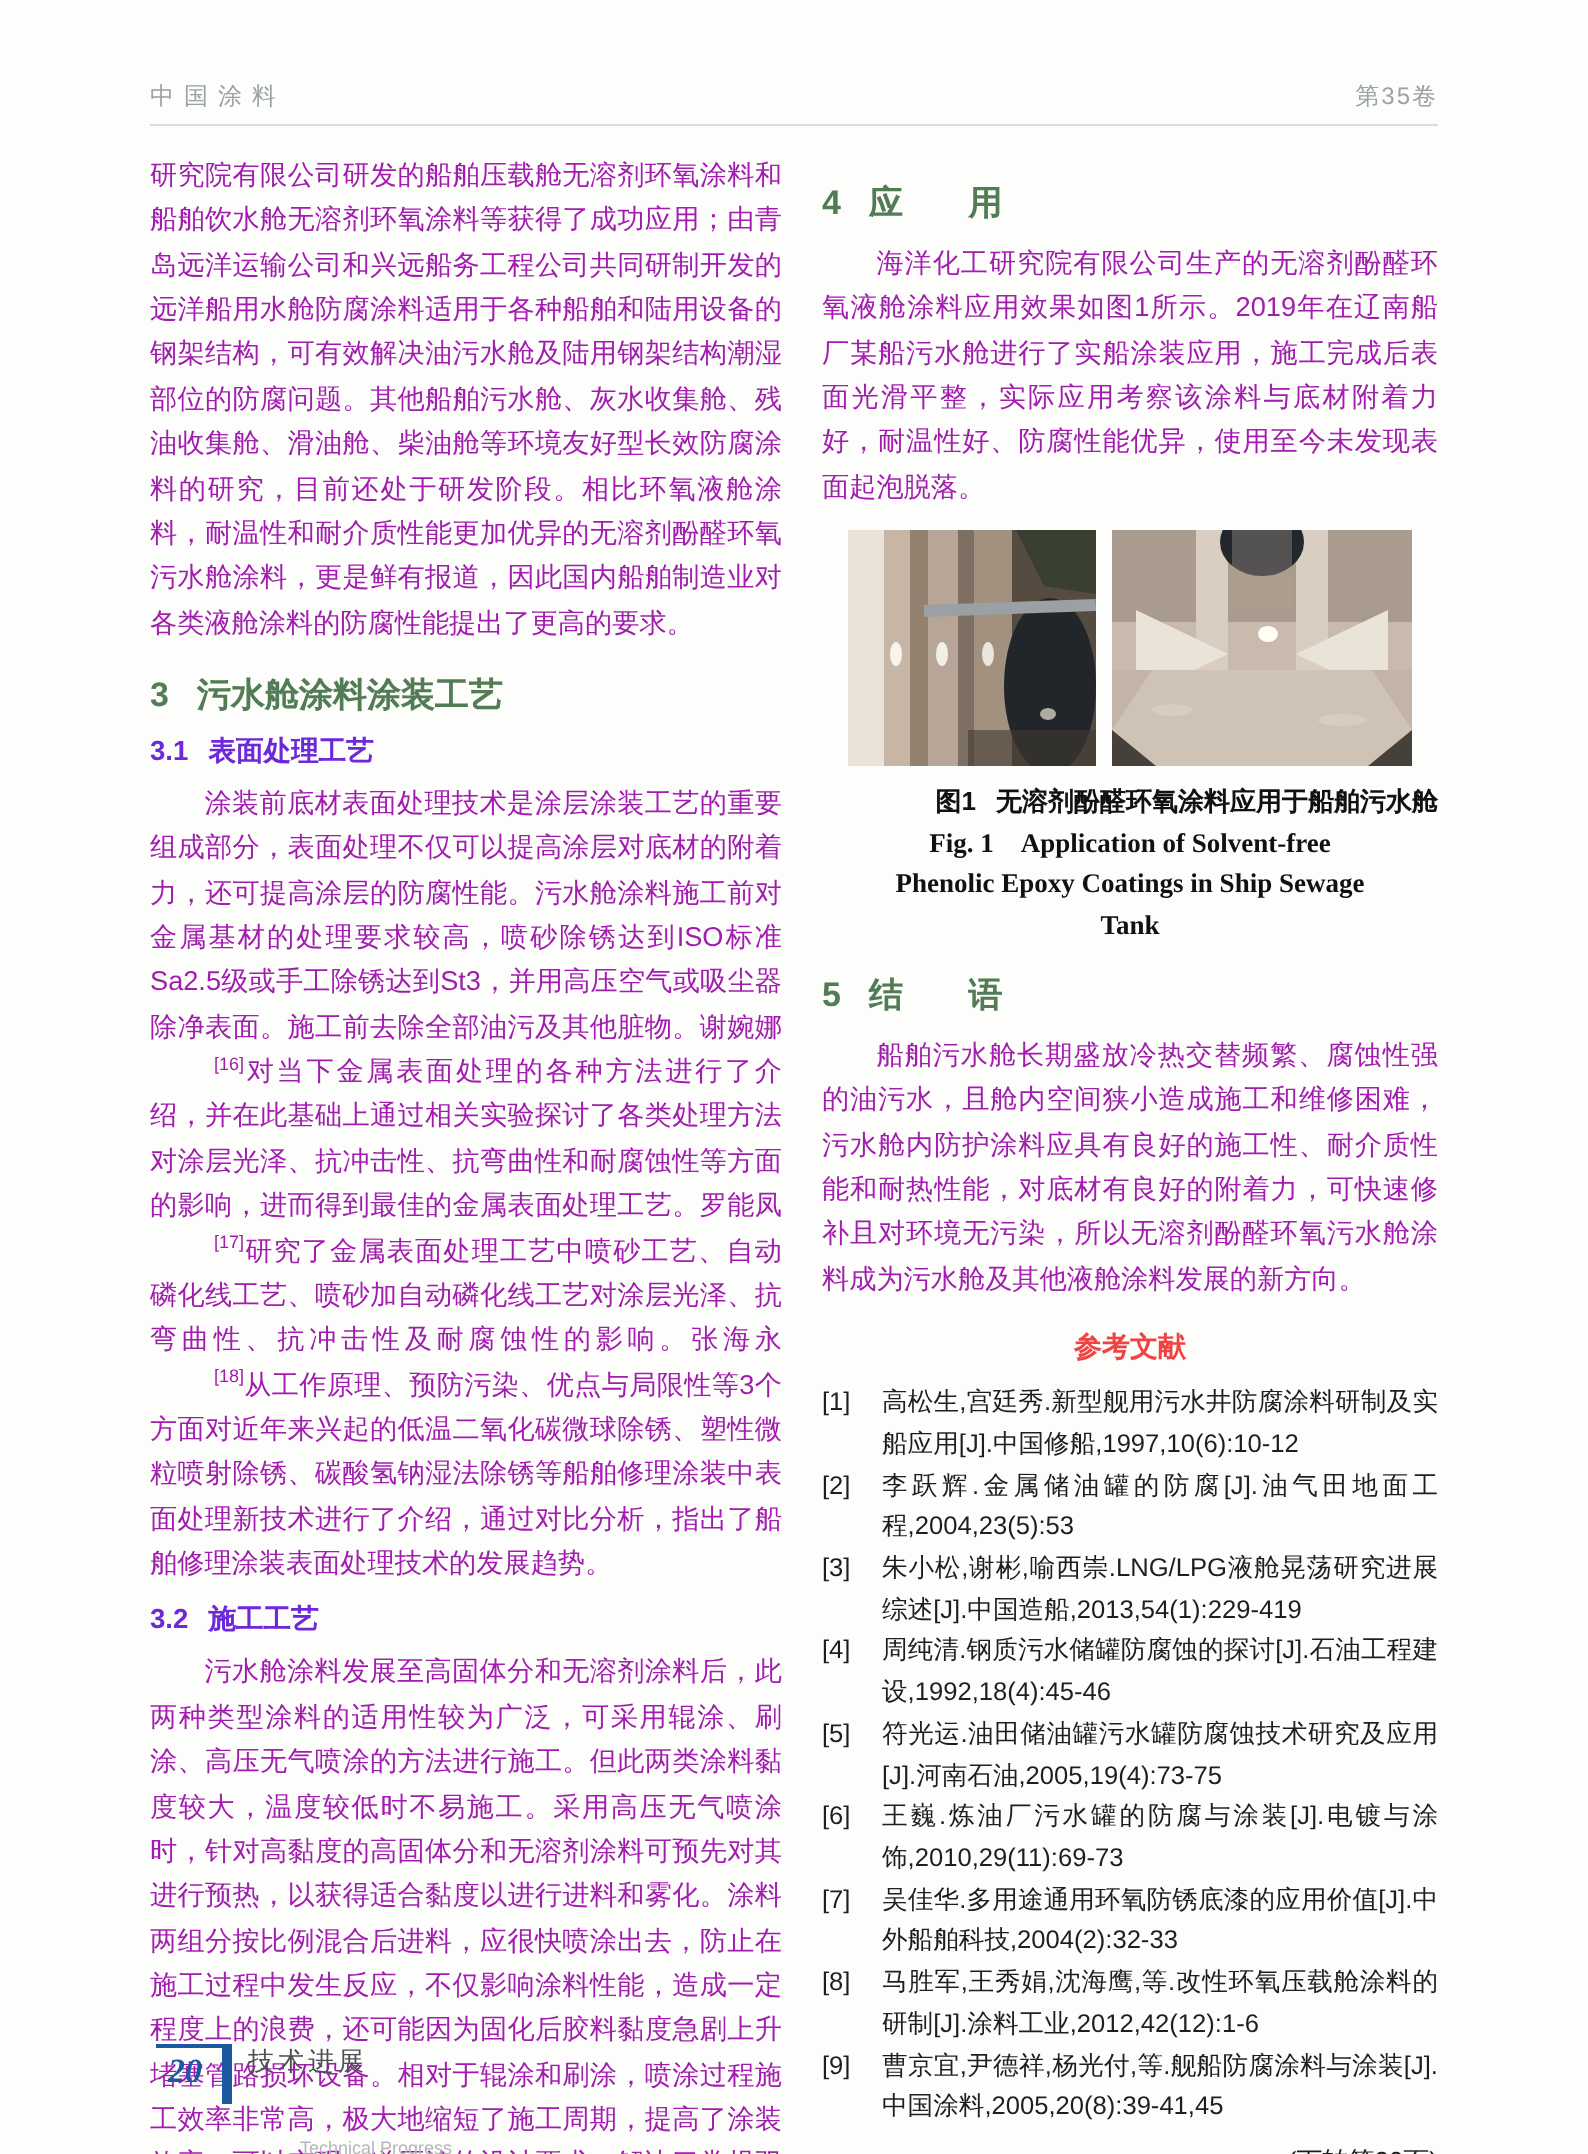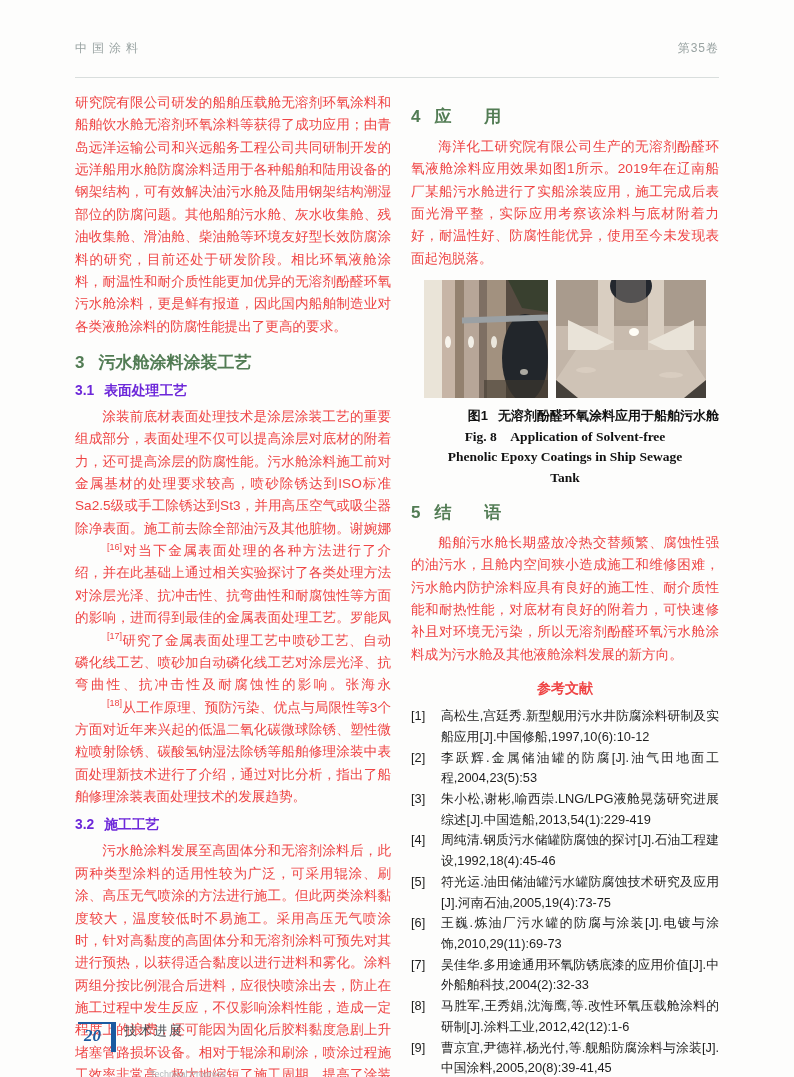--- a/index.html
+++ b/index.html
@@ -10,31 +10,31 @@
     font-family: "Liberation Sans", "DejaVu Sans", sans-serif;
     color: #222;
     overflow: hidden;
   }
   .page { position: absolute; left: 75px; top: 40px; width: 644px; }
   
   .running-head {
     display: flex; justify-content: space-between; align-items: flex-end;
     font-size: 12px; color: #99a3a2;
     border-bottom: 1px solid #d9dedd;
-    padding-bottom: 20px; margin-bottom: 14px;
+    padding-bottom: 5px; margin-bottom: 14px;
   }
   .journal-name { letter-spacing: 5px; }
   .volume { letter-spacing: 1px; }
   
   .columns { display: flex; gap: 20px; }
   .col-left { width: 316px; }
   .col-right { width: 308px; }
   p.body {
     font-size: 13.6px; line-height: 1.645;
-    text-align: justify; color: #ef4444;
+    text-align: justify; color: #a21caf;
   }
   p.indent { text-indent: 2em; }
   sup.cite { font-size: 9px; line-height: 0; padding-left: 32px; }
   h2.sec {
     color: #527c54; font-size: 17px; font-weight: bold;
     margin: 13px 0 8px 0;
   }
   h2.sec .sec-num { margin-right: 14px; }
   h2.sec.spread .sec-title { letter-spacing: 14px; }
   h3.subsec {
@@ -165,21 +165,21 @@
             <polygon points="0,100 22,118 0,118" fill="#45403a"></polygon>
             <polygon points="150,100 128,118 150,118" fill="#45403a"></polygon>
             <ellipse cx="78" cy="52" rx="5" ry="4" fill="#fffdf6"></ellipse>
             <ellipse cx="30" cy="90" rx="10" ry="3" fill="#ddd2c5" opacity="0.7"></ellipse>
             <ellipse cx="115" cy="95" rx="12" ry="3" fill="#ddd2c5" opacity="0.7"></ellipse>
           </svg>
         </div>
         <div class="fig-cap-cn">
           <span class="cap-label">图1</span><span>无溶剂酚醛环氧涂料应用于船舶污水舱</span>
         </div>
-        <div class="fig-cap-en">Fig. 8　Application of Solvent-free Phenolic Epoxy Coatings in Ship Sewage Tank</div>
+        <div class="fig-cap-en">Fig. 1　Application of Solvent-free Phenolic Epoxy Coatings in Ship Sewage Tank</div>
       </div>
 
       <h2 class="sec spread">
         <span class="sec-num">5</span><span class="sec-title">结 语</span>
       </h2>
 
       <p class="body indent">船舶污水舱长期盛放冷热交替频繁、腐蚀性强的油污水，且舱内空间狭小造成施工和维修困难，污水舱内防护涂料应具有良好的施工性、耐介质性能和耐热性能，对底材有良好的附着力，可快速修补且对环境无污染，所以无溶剂酚醛环氧污水舱涂料成为污水舱及其他液舱涂料发展的新方向。</p>
 
       <div class="ref-heading">参考文献</div>
 

